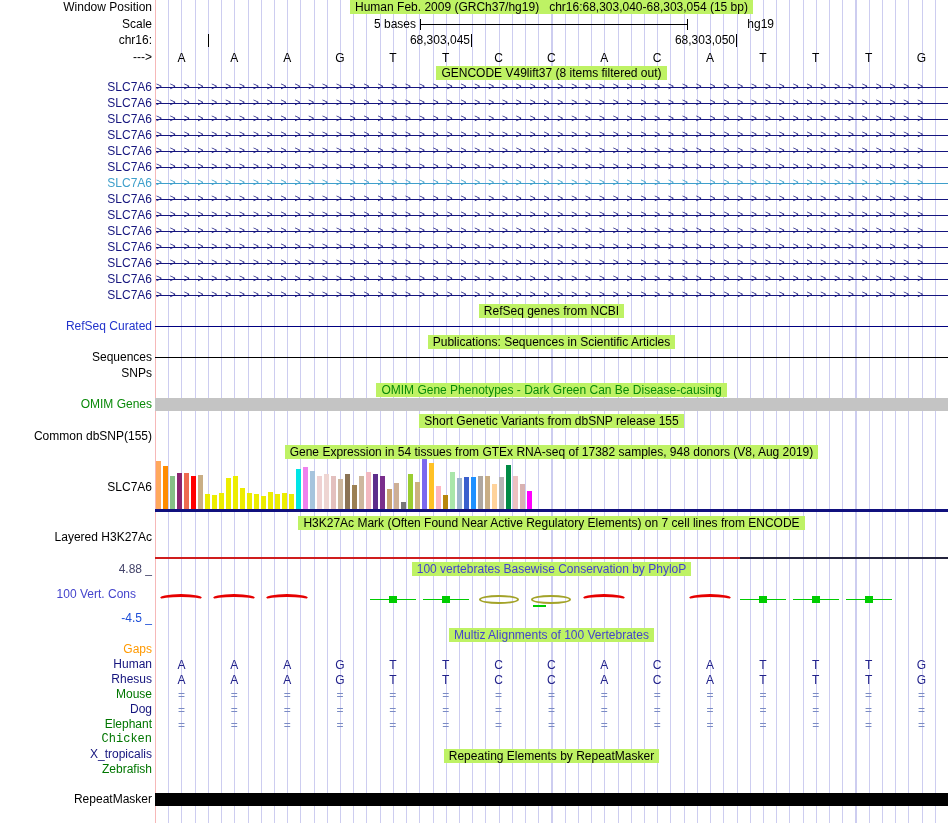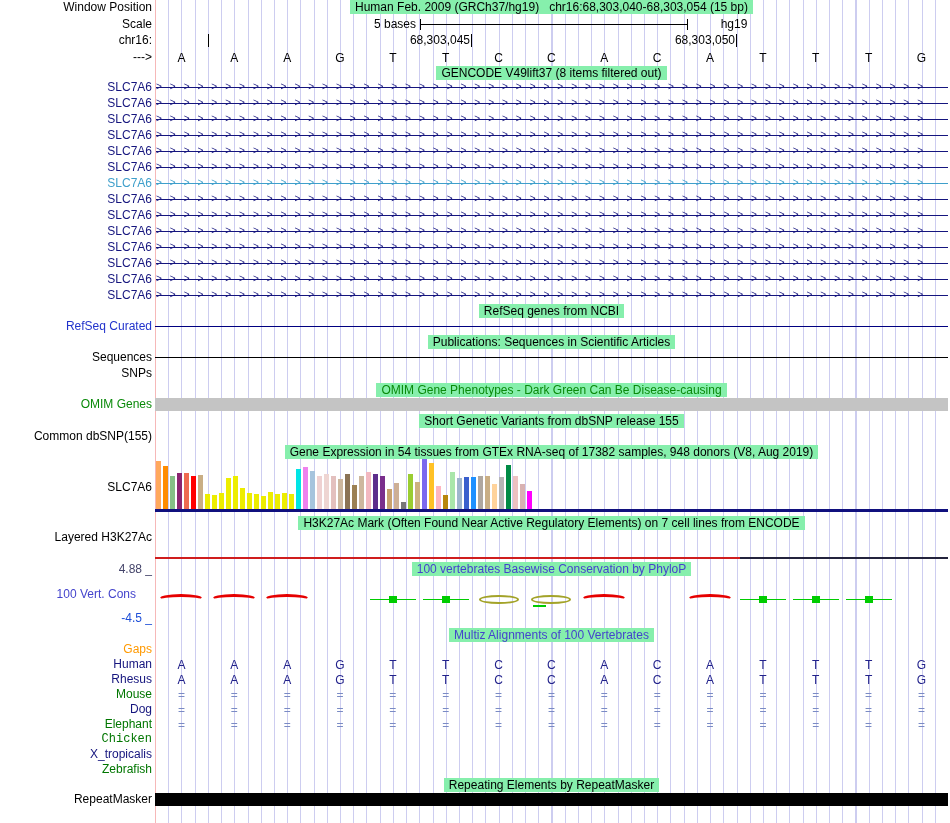--- a/index.html
+++ b/index.html
@@ -9,21 +9,21 @@
   }
   
   #grid {
     position:absolute; left:156px; top:0; width:792px; height:823px;
     background:repeating-linear-gradient(to right, transparent 0px, transparent 12.2px, #cdcdf0 12.2px, #cdcdf0 13.217px);
   }
   #pinkline { position:absolute; left:155px; top:0; width:1px; height:823px; background:#f6b8b8; }
 
   .lbl { position:absolute; left:0; width:152px; text-align:right; height:13px; line-height:13px; white-space:nowrap; }
   .ctitle { position:absolute; left:155px; width:793px; text-align:center; height:13px; line-height:13px; }
-  .ctitle span { background:#86efac; padding:0 5px;text-align:center; }
+  .ctitle span { background:#bef264; padding:0 5px;text-align:center; }
   .blue { color:#4444cc; }
   .green { color:#0a8a0a; }
 
   .baserow { position:absolute; left:155px; width:793px; display:flex; height:14px; line-height:14px; }
   .baserow .bcell { flex:1; text-align:center; }
 
   .arrows {
     position:absolute; left:156px; width:792px; height:14px; overflow:hidden; white-space:nowrap;
     font-size:10px; letter-spacing:8px; line-height:13px;
     background-size:100% 1px; background-position:0 7px; background-repeat:no-repeat;
@@ -63,21 +63,21 @@
 <div id="screen">
   <div id="grid"></div>
   <div id="pinkline"></div>
 
   <div class="lbl" style="top:1px">Window Position</div>
   <div class="ctitle" style="top:1px"><span style="white-space:pre">Human Feb. 2009 (GRCh37/hg19)   chr16:68,303,040-68,303,054 (15 bp)</span></div>
 
   <div class="lbl" style="top:18px">Scale</div>
   <div class="coord" style="left:336px; top:18px;">5 bases</div>
   <div id="scalebar"></div>
-  <div class="coord" style="left:694px; top:18px; text-align:center;">hg19</div>
+  <div class="coord" style="left:694px; top:18px; text-align:right;">hg19</div>
 
   <div class="lbl" style="top:34px">chr16:</div>
   <div class="tick" style="left:208px; top:34px;"></div>
   <div class="coord" style="left:390px; top:34px;">68,303,045</div>
   <div class="tick" style="left:471px; top:34px;"></div>
   <div class="coord" style="left:655px; top:34px;">68,303,050</div>
   <div class="tick" style="left:736px; top:34px;"></div>
 
   <div class="lbl" style="top:51px">---&gt;</div>
   <div class="baserow" id="rulerbases" style="top:51px">
@@ -223,21 +223,21 @@
       </div>
       <div class="mcell">
         <div class="mk-green"></div>
       </div>
       <div class="mcell"></div>
     </div>
   <div class="lbl" style="top:612px; color:#1d4ed8;">-4.5 _</div>
 
   <div class="ctitle blue" style="top:629px"><span>Multiz Alignments of 100 Vertebrates</span></div>
 
-  <div class="ctitle" style="top:779px"><span>Repeating Elements by RepeatMasker</span></div>
+  <div class="ctitle" style="top:750px"><span>Repeating Elements by RepeatMasker</span></div>
   <div class="lbl" style="top:793px">RepeatMasker</div>
   <div id="repeatbar"></div>
 <div class="lbl" style="top: 81px; color: rgb(21, 21, 126);">SLC7A6</div>
     <div class="arrows" style="top: 80px; color: rgb(21, 21, 126); background-image: linear-gradient(rgb(21, 21, 126), rgb(21, 21, 126));">&gt;&gt;&gt;&gt;&gt;&gt;&gt;&gt;&gt;&gt;&gt;&gt;&gt;&gt;&gt;&gt;&gt;&gt;&gt;&gt;&gt;&gt;&gt;&gt;&gt;&gt;&gt;&gt;&gt;&gt;&gt;&gt;&gt;&gt;&gt;&gt;&gt;&gt;&gt;&gt;&gt;&gt;&gt;&gt;&gt;&gt;&gt;&gt;&gt;&gt;&gt;&gt;&gt;&gt;&gt;&gt;</div>
     <div class="lbl" style="top: 97px; color: rgb(21, 21, 126);">SLC7A6</div>
     <div class="arrows" style="top: 96px; color: rgb(21, 21, 126); background-image: linear-gradient(rgb(21, 21, 126), rgb(21, 21, 126));">&gt;&gt;&gt;&gt;&gt;&gt;&gt;&gt;&gt;&gt;&gt;&gt;&gt;&gt;&gt;&gt;&gt;&gt;&gt;&gt;&gt;&gt;&gt;&gt;&gt;&gt;&gt;&gt;&gt;&gt;&gt;&gt;&gt;&gt;&gt;&gt;&gt;&gt;&gt;&gt;&gt;&gt;&gt;&gt;&gt;&gt;&gt;&gt;&gt;&gt;&gt;&gt;&gt;&gt;&gt;&gt;</div>
     <div class="lbl" style="top: 113px; color: rgb(21, 21, 126);">SLC7A6</div>
     <div class="arrows" style="top: 112px; color: rgb(21, 21, 126); background-image: linear-gradient(rgb(21, 21, 126), rgb(21, 21, 126));">&gt;&gt;&gt;&gt;&gt;&gt;&gt;&gt;&gt;&gt;&gt;&gt;&gt;&gt;&gt;&gt;&gt;&gt;&gt;&gt;&gt;&gt;&gt;&gt;&gt;&gt;&gt;&gt;&gt;&gt;&gt;&gt;&gt;&gt;&gt;&gt;&gt;&gt;&gt;&gt;&gt;&gt;&gt;&gt;&gt;&gt;&gt;&gt;&gt;&gt;&gt;&gt;&gt;&gt;&gt;&gt;</div>
     <div class="lbl" style="top: 129px; color: rgb(21, 21, 126);">SLC7A6</div>
     <div class="arrows" style="top: 128px; color: rgb(21, 21, 126); background-image: linear-gradient(rgb(21, 21, 126), rgb(21, 21, 126));">&gt;&gt;&gt;&gt;&gt;&gt;&gt;&gt;&gt;&gt;&gt;&gt;&gt;&gt;&gt;&gt;&gt;&gt;&gt;&gt;&gt;&gt;&gt;&gt;&gt;&gt;&gt;&gt;&gt;&gt;&gt;&gt;&gt;&gt;&gt;&gt;&gt;&gt;&gt;&gt;&gt;&gt;&gt;&gt;&gt;&gt;&gt;&gt;&gt;&gt;&gt;&gt;&gt;&gt;&gt;&gt;</div>

